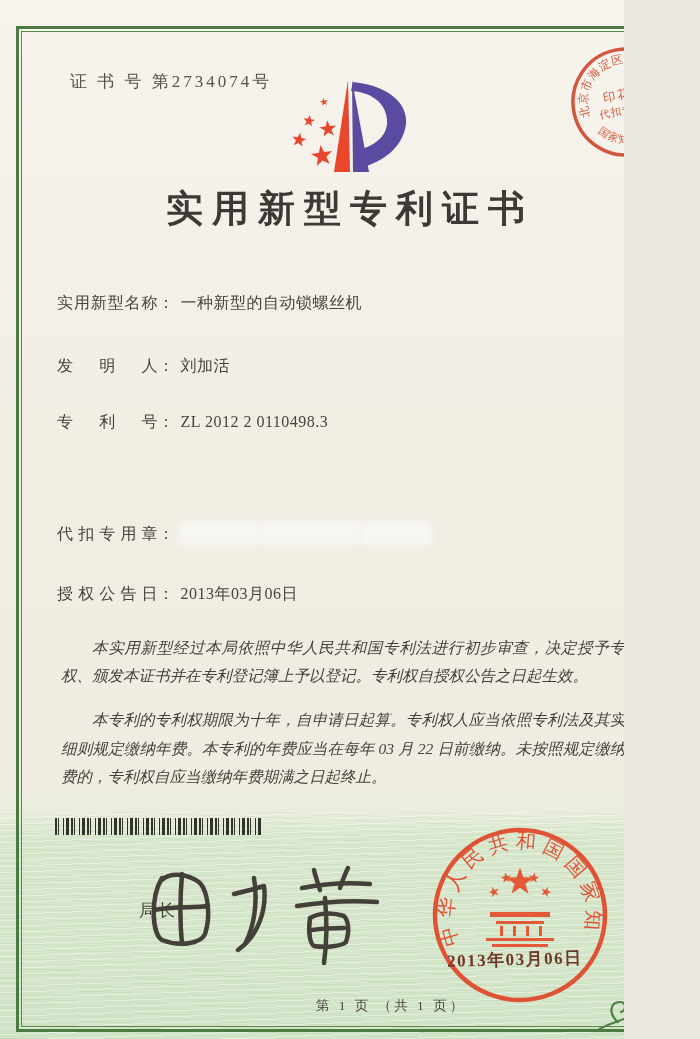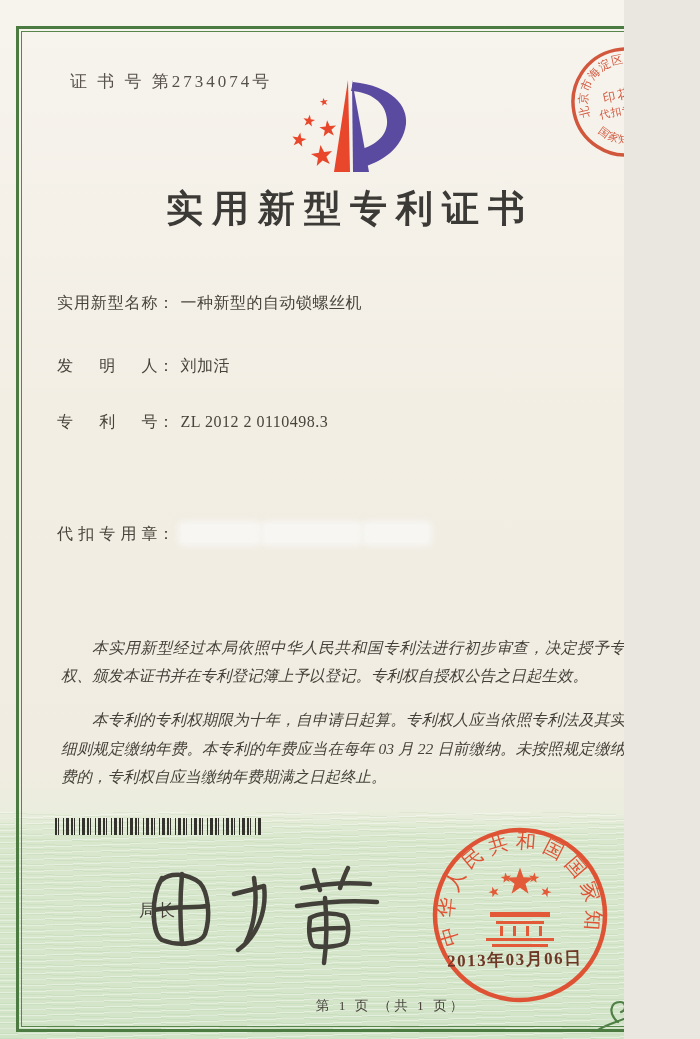--- a/index.html
+++ b/index.html
@@ -91,20 +91,23 @@
   </div>
   <div class="field" style="top:293px;">
     <span class="flabel">实用新型名称</span><span class="fcolon">：</span><span>一种新型的自动锁螺丝机</span>
   </div>
   <div class="field" style="top:412px;">
     <span class="flabel">专利号</span><span class="fcolon">：</span><span>ZL 2012 2 0110498.3</span>
   </div>
   <div class="field" style="top:524px;">
     <span class="flabel">代扣专用章</span><span class="fcolon">：</span><span class="redact-wrap"><span class="redact" style="width:78px"></span><span class="redact" style="width:96px"></span><span class="redact" style="width:64px"></span></span>
   </div>
+  <div class="field" style="top:584px;">
+    <span class="flabel">授权公告日</span><span class="fcolon">：</span><span>2013年03月06日</span>
+  </div>
 
   <div class="body-text">
     <p>本实用新型经过本局依照中华人民共和国专利法进行初步审查，决定授予专利权、颁发本证书并在专利登记簿上予以登记。专利权自授权公告之日起生效。</p>
     <p>本专利的专利权期限为十年，自申请日起算。专利权人应当依照专利法及其实施细则规定缴纳年费。本专利的年费应当在每年 03 月 22 日前缴纳。未按照规定缴纳年费的，专利权自应当缴纳年费期满之日起终止。</p>
   </div>
 
   <div class="barcode"></div>
 
   <div class="director">局长</div>
 

